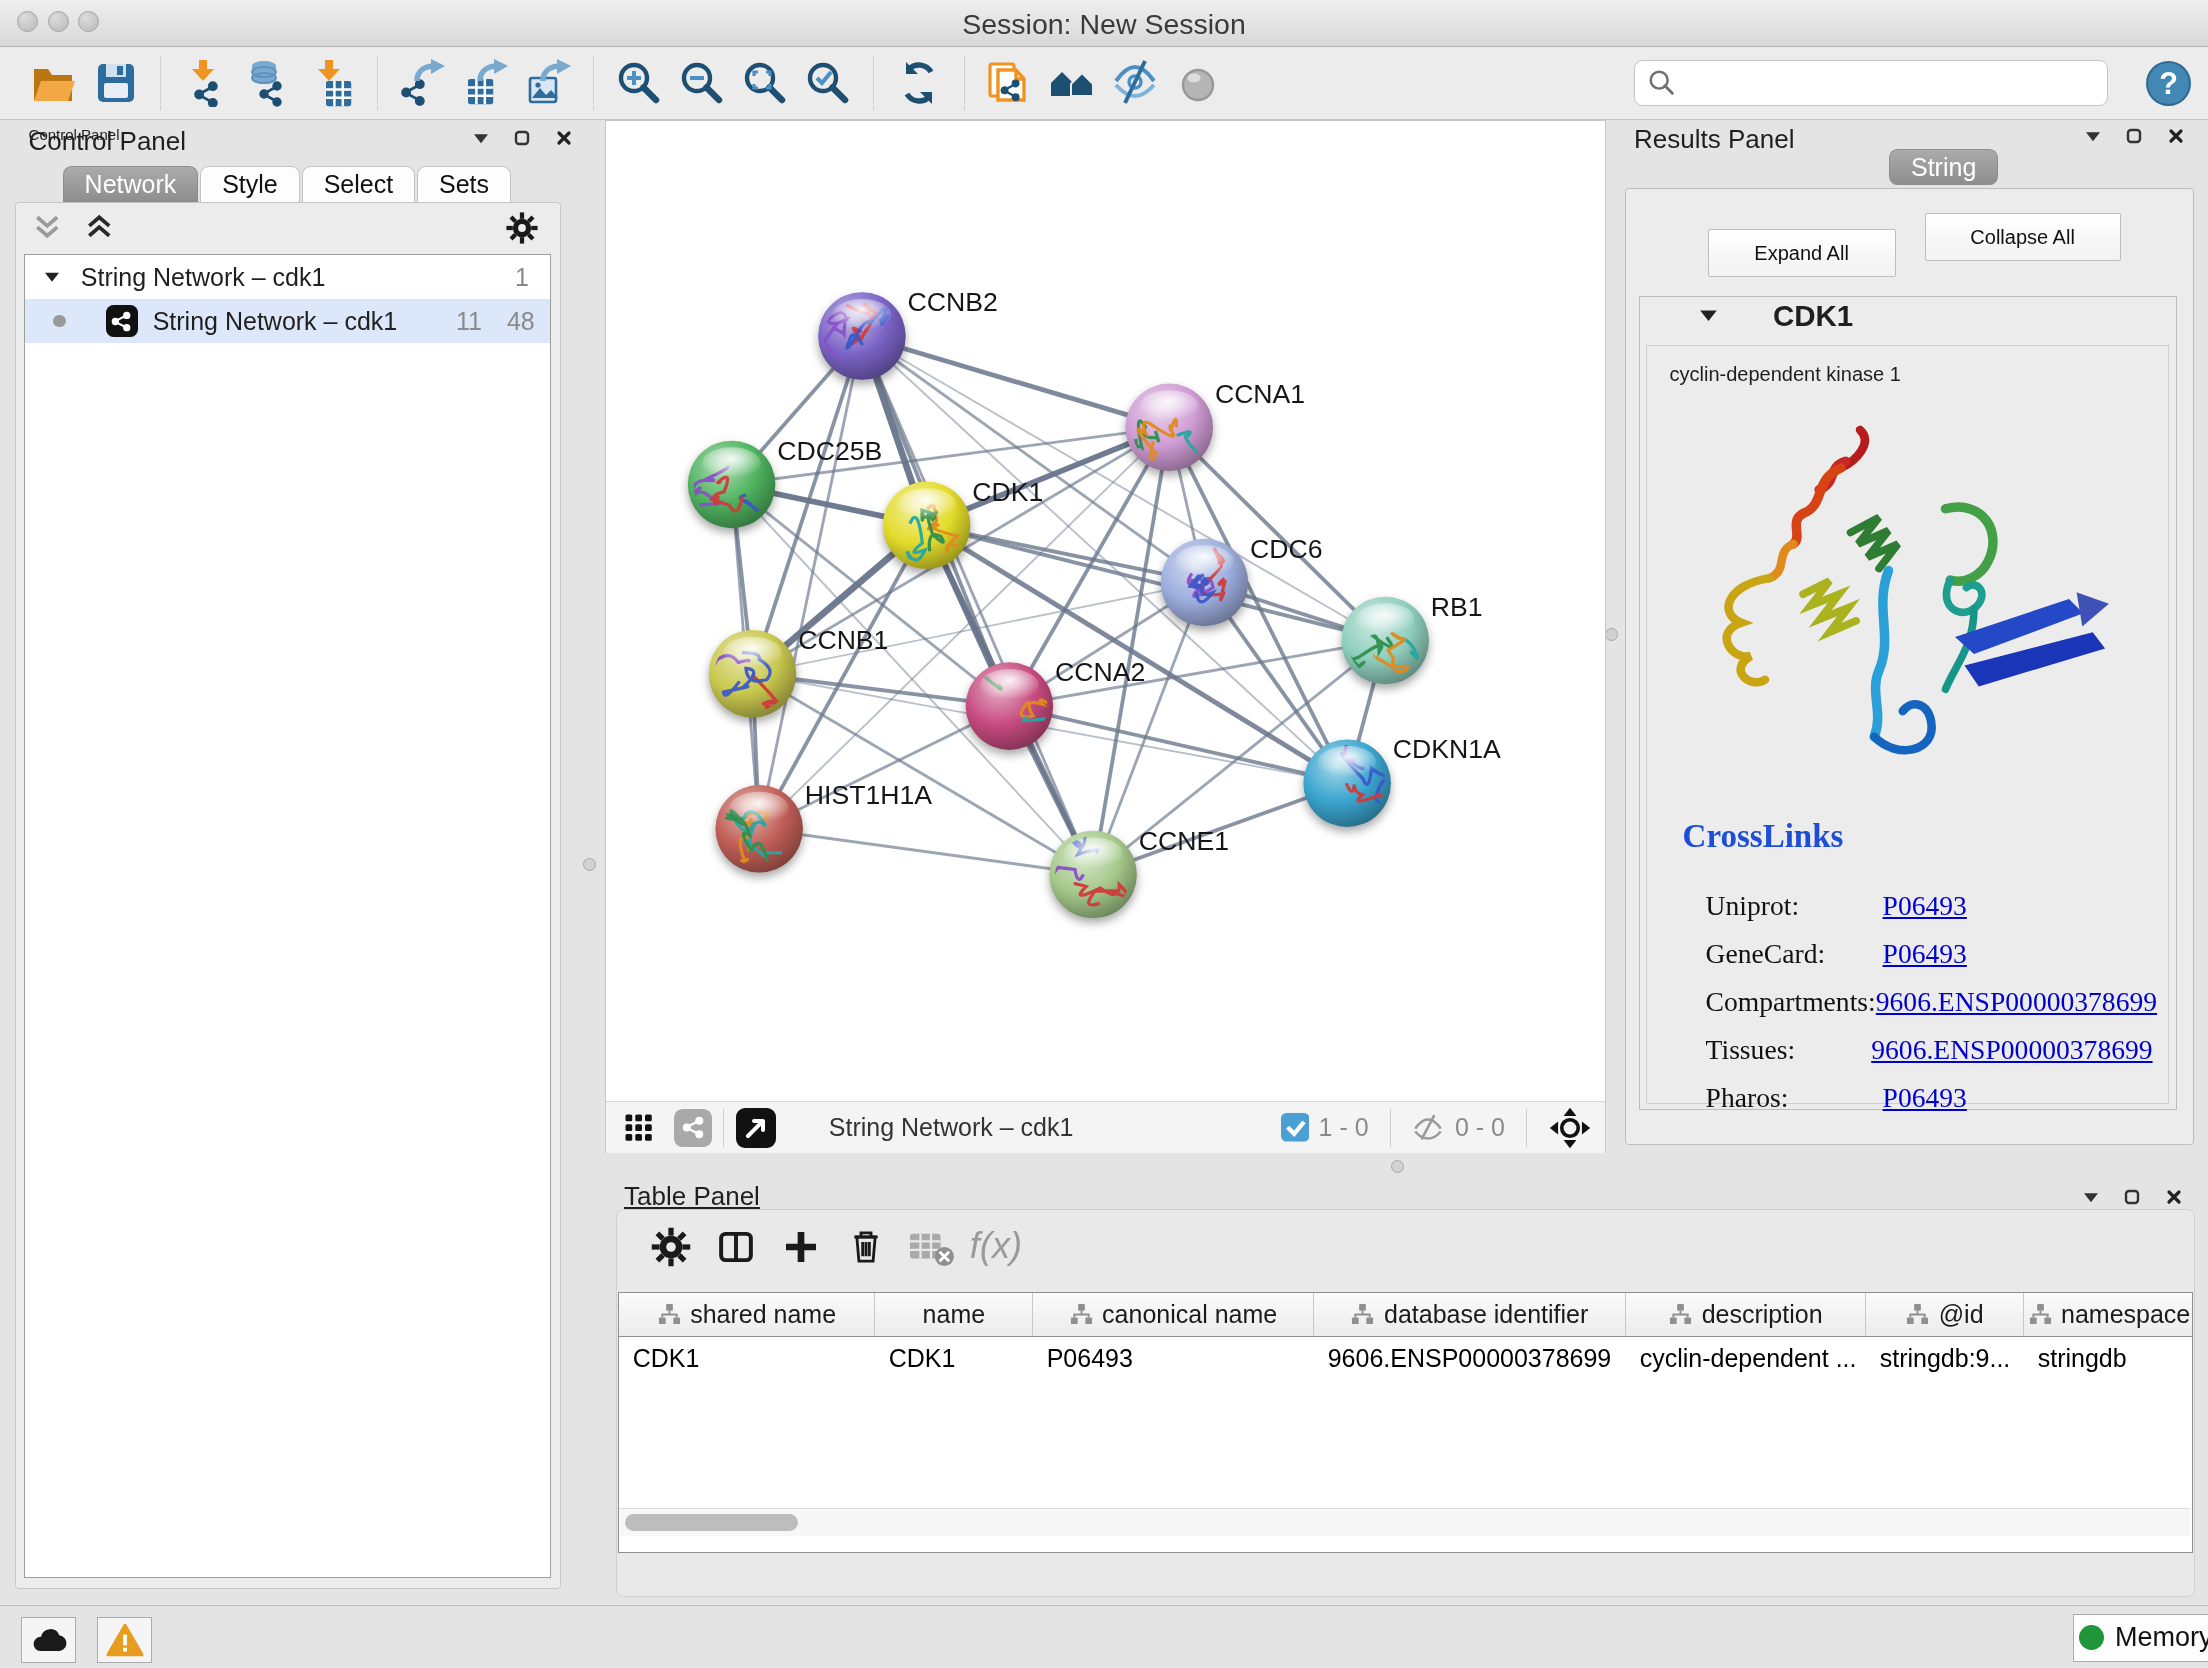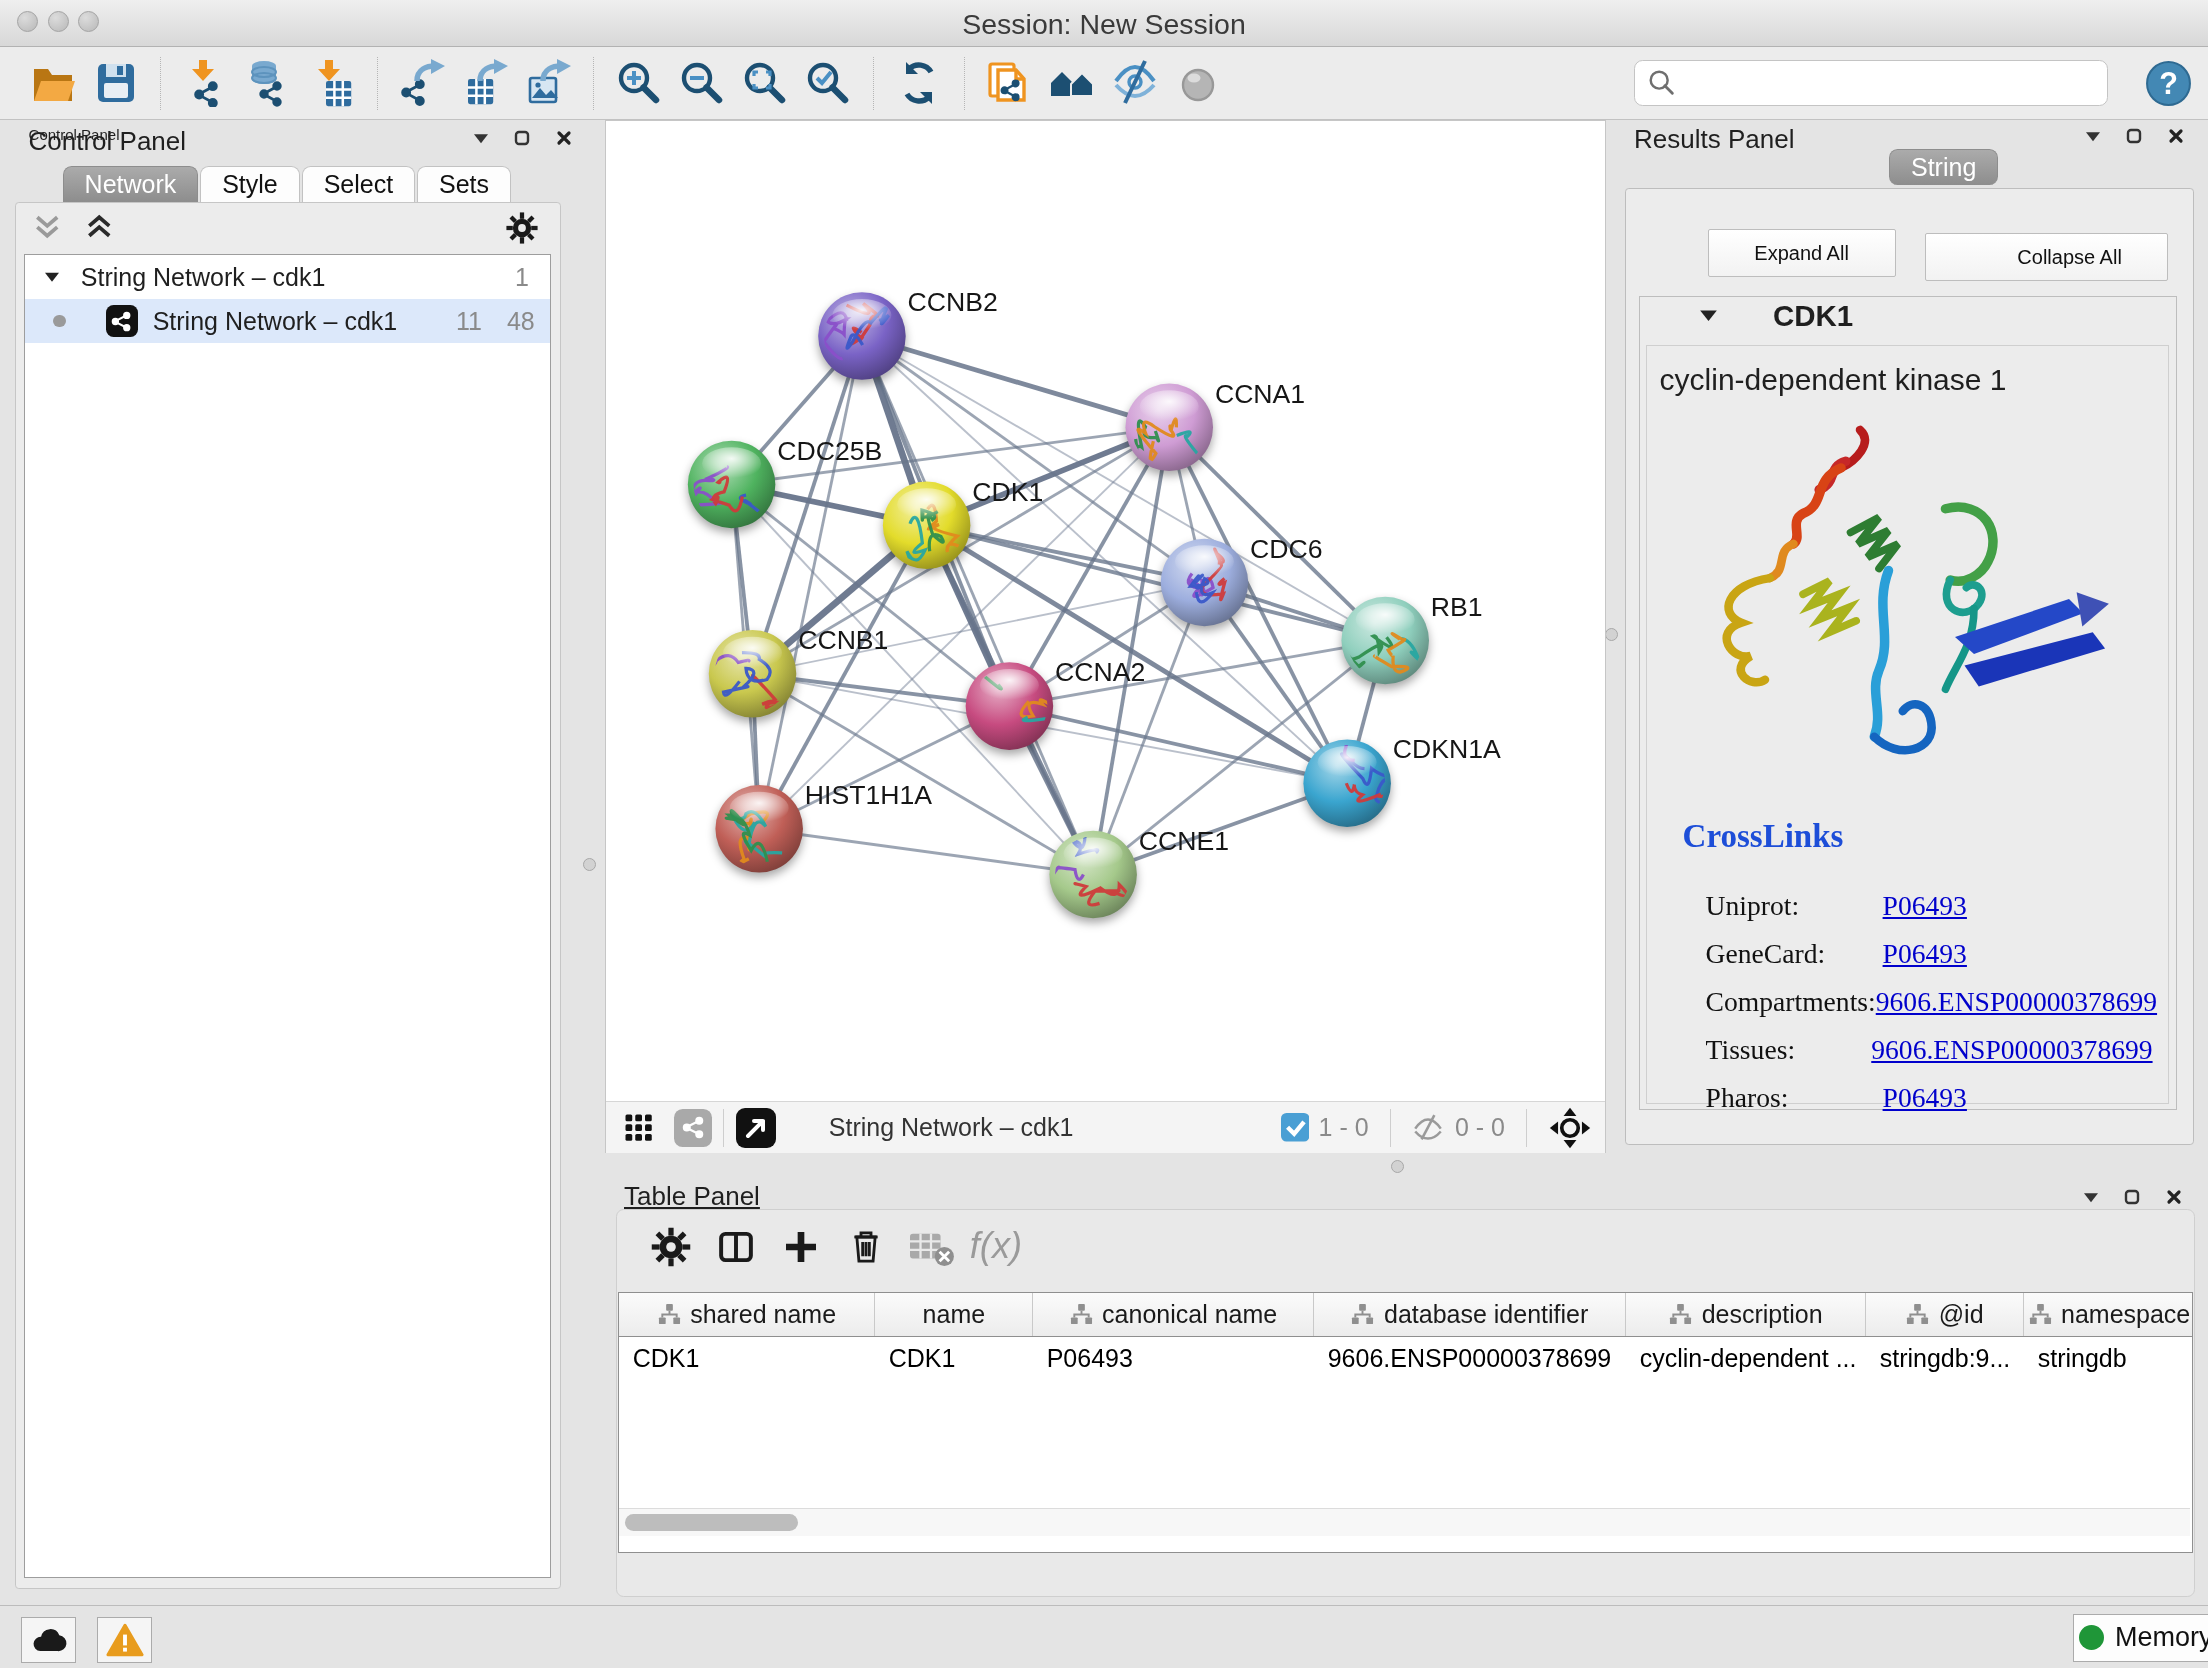--- a/index.html
+++ b/index.html
@@ -680,30 +680,30 @@
       </span>
     <span class="ptool">
       <svg width="16" height="16" viewBox="0 0 16 16">
           <path d="M3 3l10 10M13 3L3 13" stroke="#222" stroke-width="3.2" stroke-linecap="round"></path>
         </svg>
       </span>
   </div>
   <div class="abs tab sel" style="left:272px;top:28.5px;border-radius:8.6px;">String</div>
   <div class="abs res-outer">
     <div class="abs btn" style="left:82px;top:40px;width:186px;height:46px;">Expand All</div>
-    <div class="abs btn" style="left:299px;top:44px;width:194px;height:46px;padding-left:47px;">Collapse All</div>
+    <div class="abs btn" style="left:299px;top:24px;width:194px;height:46px;">Collapse All</div>
     <div class="abs entrybox">
       <div class="abs" style="left:59px;top:11.4px;">
         <svg width="19" height="14.3" viewBox="0 0 16 12">
             <path d="M1 2h14l-7 9z" fill="#222"></path>
           </svg>
         </div>
       <div class="abs" style="left:133px;top:1.9px;font-size:29.5px;font-weight:bold;">CDK1</div>
       <div class="abs entrybody">
-        <div class="abs" style="left:13px;top:17px;font-size:30px;">cyclin-dependent kinase 1</div>
+        <div class="abs" style="left:23px;top:17px;font-size:20px;">cyclin-dependent kinase 1</div>
 
         <svg class="abs" style="left:13.3px;top:63px;" width="495" height="399" viewBox="0 0 520 420">
           <g fill="none" stroke-linecap="round">
             <path d="M210 22C225 35 205 55 190 62" stroke="#b71c1c" stroke-width="9"></path>
             <path d="M195 55c-20 6-8 22-28 30" stroke="#c62828" stroke-width="10"></path>
             <path d="M190 62C160 75 175 100 150 110c-15 8 0 25-10 32" stroke="#d84315" stroke-width="10"></path>
             <path d="M140 142c-20 8-5 28-25 36" stroke="#e08a1e" stroke-width="9"></path>
             <path d="M115 178c-45 7-55 37-30 47-30 10-10 40 10 35-25 15 0 35 15 25" stroke="#c9a514" stroke-width="9"></path>
             <path d="M150 195l28-14-20 26 30-12-20 26 30-12-20 26 28-12" stroke="#aab31e" stroke-width="8"></path>
             <path d="M200 130l30-16-22 28 32-14-22 28 32-14-20 26" stroke="#2e7d32" stroke-width="8"></path>

